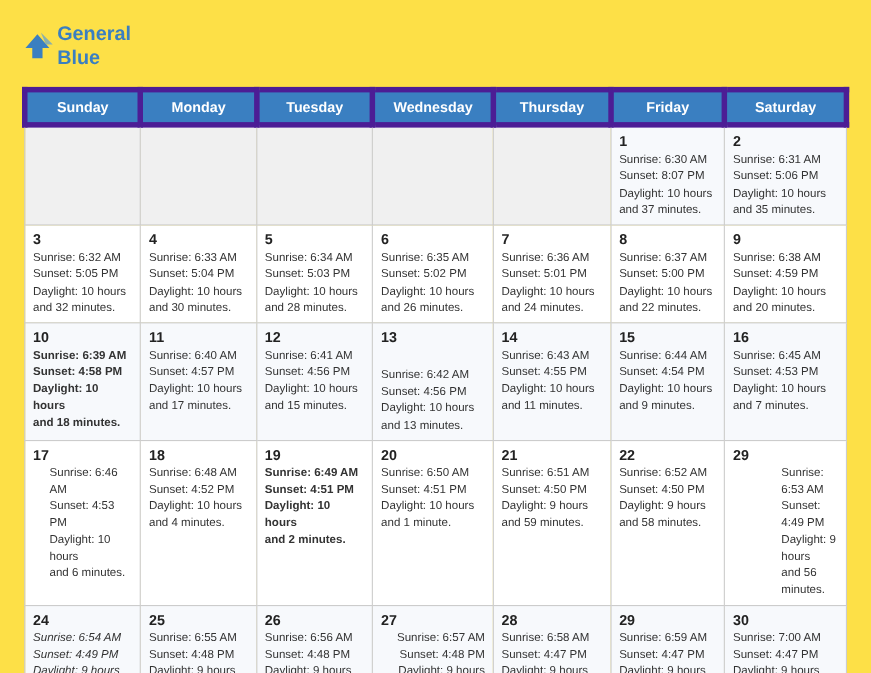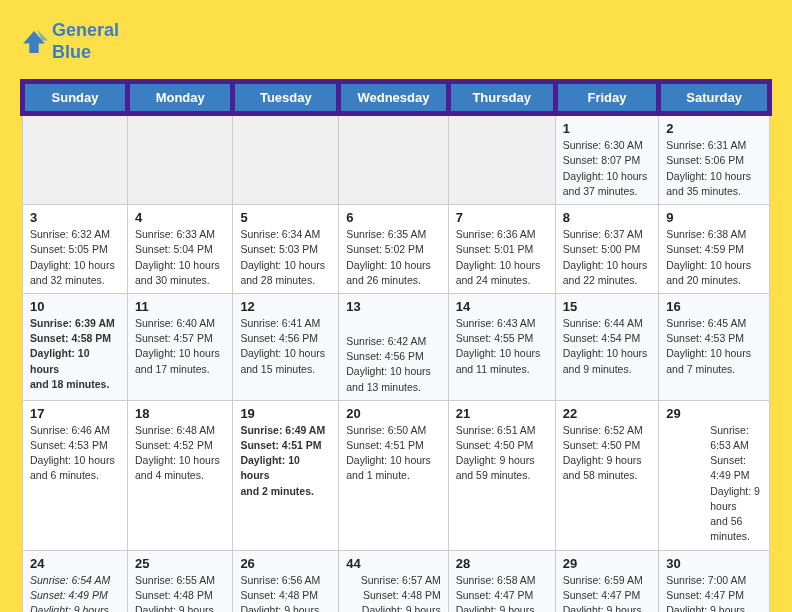--- a/index.html
+++ b/index.html
@@ -247,21 +247,21 @@
             <span class="day-num">16</span>
             <div class="day-info" style="white-space: pre-line;">Sunrise: 6:45 AM
 Sunset: 4:53 PM
 Daylight: 10 hours
 and 7 minutes.</div>
           </td>
         </tr>
         <tr>
           <td>
             <span class="day-num">17</span>
-            <div class="day-info" style="white-space: pre-line;">Sunrise: 6:46 AM
+            <div class="day-info" style="white-space: pre-line; margin-left: 15px;">Sunrise: 6:46 AM
 Sunset: 4:53 PM
 Daylight: 10 hours
 and 6 minutes.</div>
           </td>
           <td>
             <span class="day-num">18</span>
             <div class="day-info" style="white-space: pre-line;">Sunrise: 6:48 AM
 Sunset: 4:52 PM
 Daylight: 10 hours
 and 4 minutes.</div>
@@ -318,21 +318,21 @@
 and 53 minutes.</div>
           </td>
           <td>
             <span class="day-num">26</span>
             <div class="day-info" style="white-space: pre-line;">Sunrise: 6:56 AM
 Sunset: 4:48 PM
 Daylight: 9 hours
 and 52 minutes.</div>
           </td>
           <td>
-            <span class="day-num">44</span>
+            <span class="day-num">27</span>
             <div class="day-info" style="white-space: pre-line; text-align: right;">Sunrise: 6:57 AM
 Sunset: 4:48 PM
 Daylight: 9 hours
 and 51 minutes.</div>
           </td>
           <td>
             <span class="day-num">28</span>
             <div class="day-info" style="white-space: pre-line;">Sunrise: 6:58 AM
 Sunset: 4:47 PM
 Daylight: 9 hours

